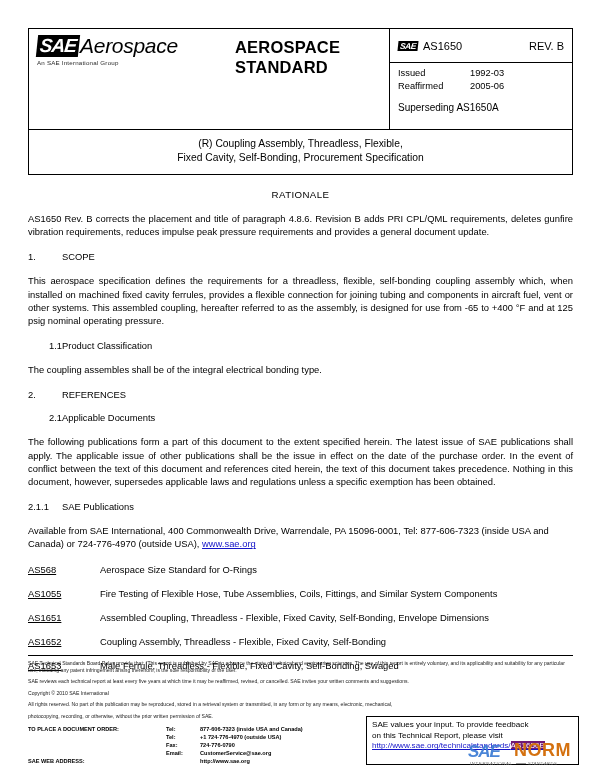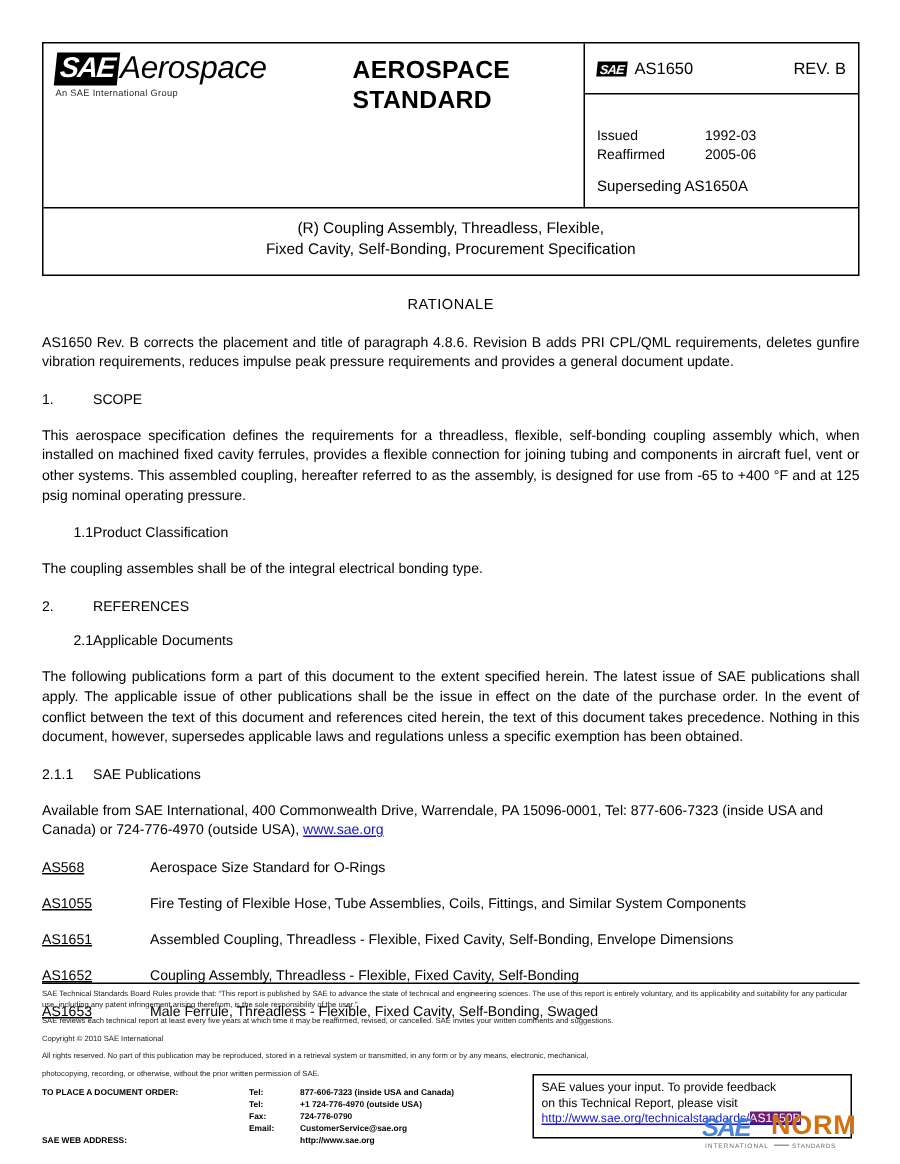--- a/index.html
+++ b/index.html
@@ -114,21 +114,20 @@
     display: inline-block;
     margin-right: 5px;
   }
   .docnum { font-size: 11px; }
   .rev { margin-left: auto; font-size: 11px; }
   .hdr-dates {
     padding: 4px 8px 6px 8px;
     flex: 1;
     font-size: 9.3px;
     line-height: 12.6px;
-    margin-top: 17px;
   }
   .date-row { display: flex; }
   .date-label { width: 72px; }
   .supersede { margin-top: 10px; font-size: 10px; }
   .hdr-bottom {
     border-top: 1.6px solid #000;
     text-align: center;
     padding: 7px 4px 9px 4px;
     font-size: 10.3px;
     line-height: 14px;
@@ -194,26 +193,26 @@
     line-height: 8px;
   }
   .order-left { width: 138px; flex: none; font-weight: bold; }
   .order-left .web { margin-top: 24px; }
   .order-mid { width: 34px; flex: none; font-weight: bold; }
   .order-mid div { height: 8px; }
   .order-vals { flex: 1; font-weight: bold; }
   .order-vals div { height: 8px; }
   .feedback {
     position: absolute;
-    left: 327px;
+    left: 338px;
     top: 61px;
     width: 213px;
     border: 1.4px solid #000;
     box-sizing: border-box;
-    padding: 3px 5px 6px 5px;
+    padding: 3px 5px 12px 5px;
     background: #fff;
     font-size: 8.1px;
     line-height: 10.6px;
   }
   .feedback a { color: #1414c8; text-decoration: underline; word-break: break-all; }
   .hl { background: #701a75; color: #ffffff; }
 
   
   .watermark {
     position: absolute;

